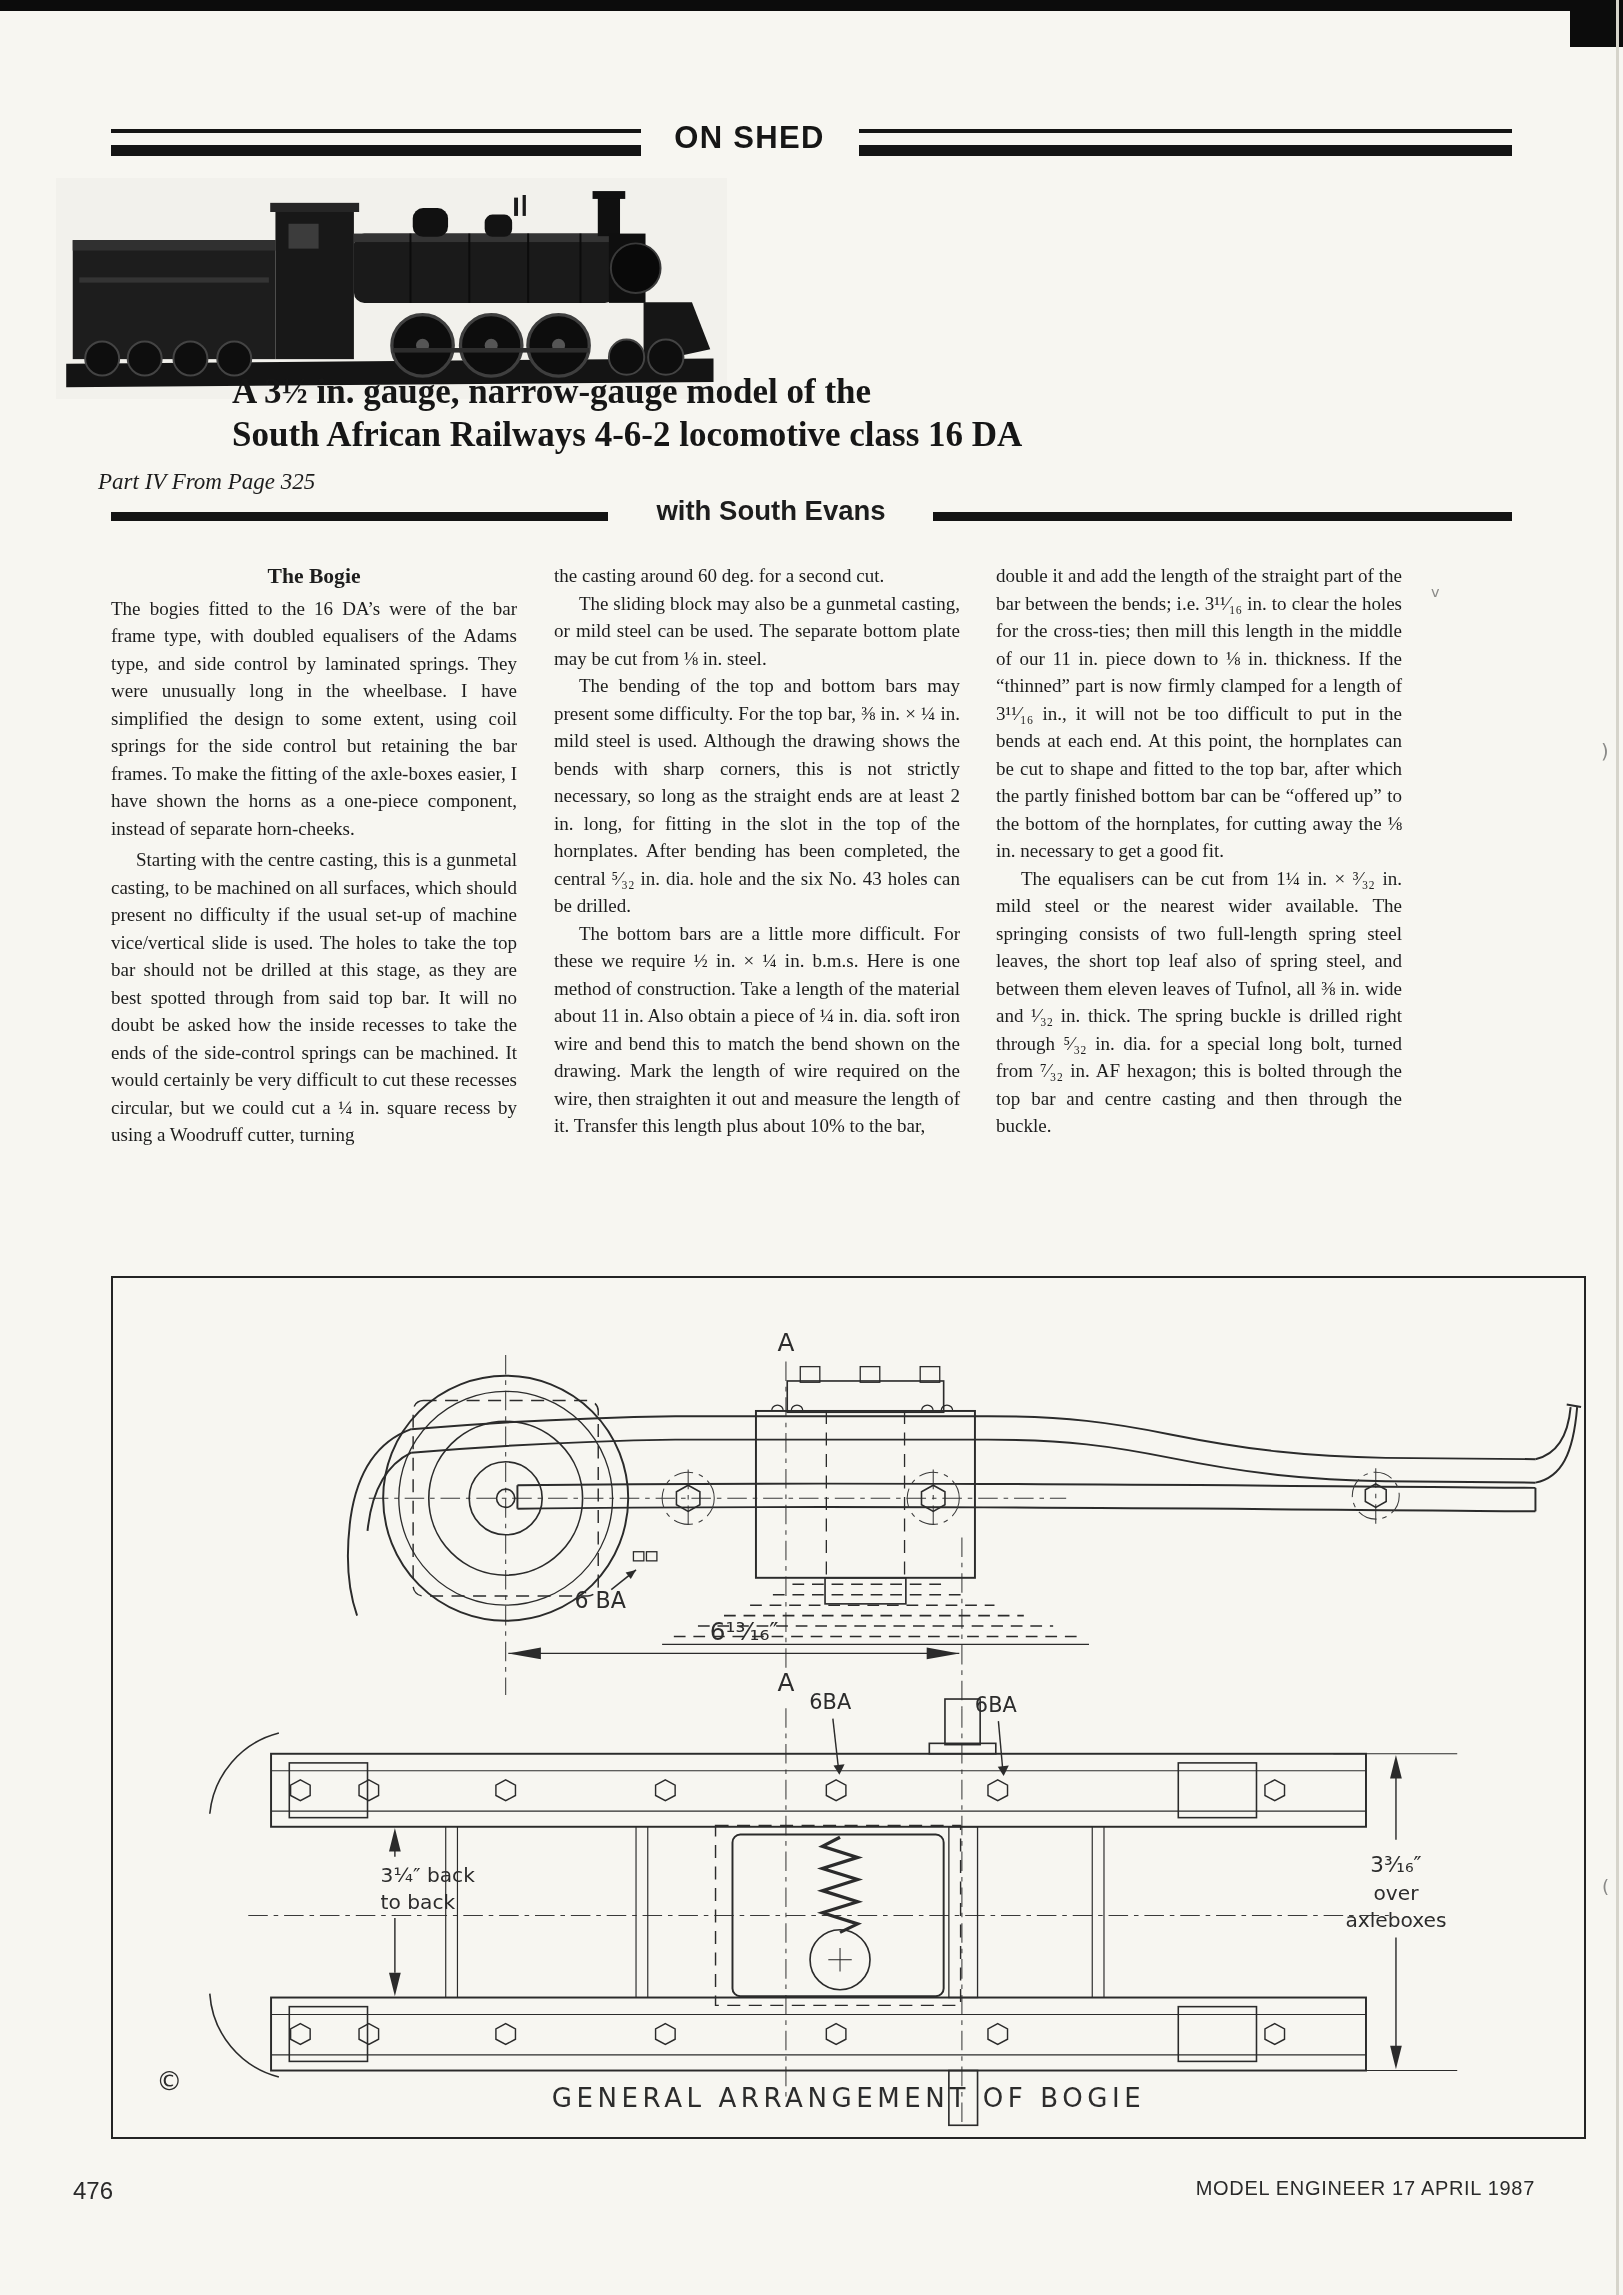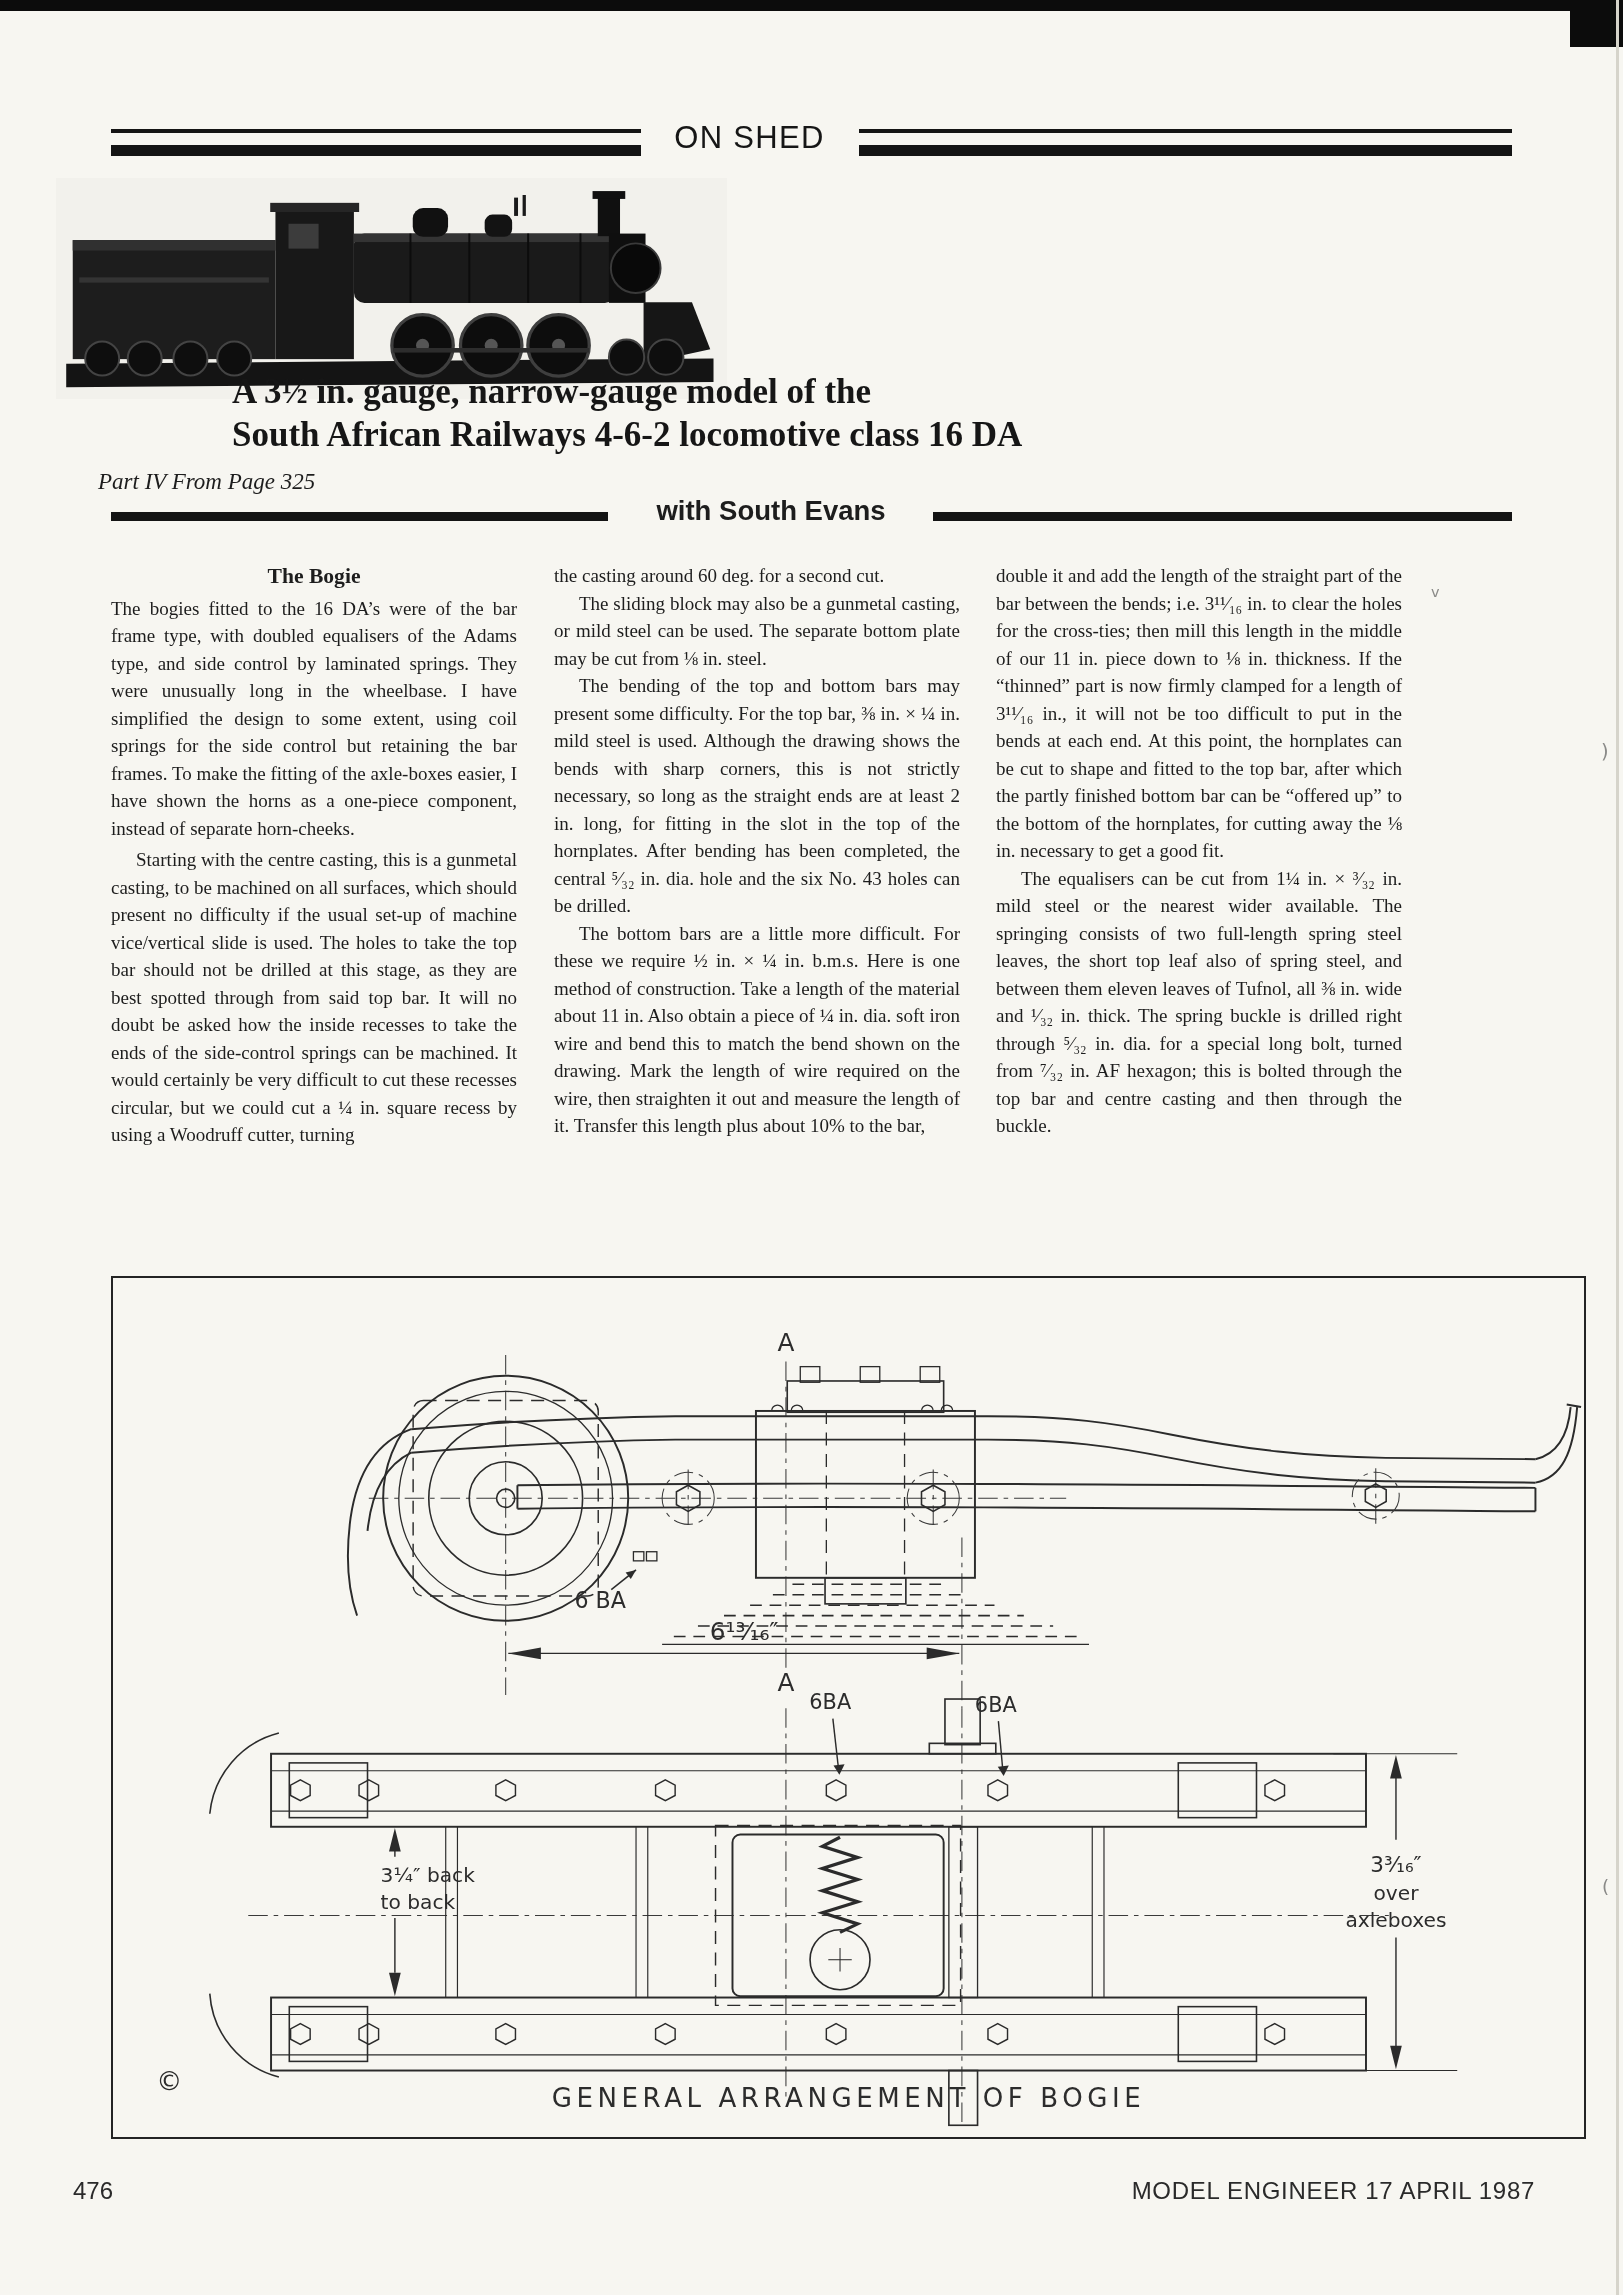--- a/index.html
+++ b/index.html
@@ -8,42 +8,42 @@
   .abs{position:absolute;}
   .top-strip{left:0;top:0;width:1623px;height:10.5px;background:#0c0c0c;}
   .corner-mark{left:1570px;top:0;width:54px;height:47px;background:#0c0c0c;}
   .edge-line{left:1616px;top:0;width:2.6px;height:2295px;background:#d6d4cb;}
   .rule{background:#141414;}
   .bl-thin{left:111px;top:129px;width:530px;height:3.9px;}
   .bl-thick{left:111px;top:145px;width:530px;height:10.5px;}
   .br-thin{left:859px;top:129px;width:653px;height:3.9px;}
   .br-thick{left:859px;top:145px;width:653px;height:10.5px;}
   .banner-title{left:641px;top:120px;width:217px;text-align:center;
-      font-family:"Liberation Sans","DejaVu Sans",sans-serif;font-weight:400;
+      font-family:"Liberation Sans","DejaVu Sans",sans-serif;font-weight:700;
       font-size:31px;letter-spacing:1.3px;color:#161616;}
   .photo{left:56px;top:178px;width:671px;height:221px;background:#f2f1ec;}
   .natal{left:1113px;top:228px;width:419px;text-align:right;
       font-style:italic;font-weight:bold;font-size:99px;line-height:111px;color:#181818;}
   .subtitle{left:232px;top:370px;width:1172px;font-weight:bold;
       font-size:35px;line-height:43px;color:#161616;}
   .part-ref{left:98px;top:469px;font-style:italic;font-size:23px;}
   .byl-left{left:111px;top:512px;width:497px;height:8.5px;}
   .byl-right{left:933px;top:512px;width:579px;height:8.5px;}
   .byline{left:609px;top:495px;width:324px;text-align:center;
       font-family:"Liberation Sans","DejaVu Sans",sans-serif;font-weight:800;font-size:27.5px;}
   .col{position:absolute;top:562px;width:406px;}
   .col1{left:111px;} .col2{left:554px;} .col3{left:996px;}
   .col h3{font-size:21.6px;line-height:29px;text-align:center;margin:0 0 3.9px 0;font-weight:bold;}
   .col p{font-size:19px;line-height:27.5px;text-align:justify;margin:0;}
   .ind{text-indent:25px;}
   .gap{margin-top:7.9px;}
   .figure{left:111px;top:1276px;width:1471px;height:859px;border:2.6px solid #242424;}
   .footer-left{left:73px;top:2177px;font-family:"Liberation Sans","DejaVu Sans",sans-serif;font-size:24px;color:#2a2a2a;}
   .footer-right{left:982px;top:2177px;width:553px;text-align:right;
-      font-family:"Liberation Sans","DejaVu Sans",sans-serif;font-size:24px;letter-spacing:0.7px;color:#2a2a2a;}
+      font-family:"Liberation Sans","DejaVu Sans",sans-serif;font-size:20px;letter-spacing:0.7px;color:#2a2a2a;}
   .artifact{color:#8a8a88;font-family:"DejaVu Sans",sans-serif;}
   svg{display:block;}
   .ln{stroke:#2b2b2b;fill:none;}
   .cl{stroke:#3a3a3a;fill:none;stroke-width:1.6;stroke-dasharray:30 9 7 9;}
   .hid{stroke:#2b2b2b;fill:none;stroke-dasharray:20 13;}
   .dtxt{font-family:"DejaVu Sans",sans-serif;fill:#2c2c2c;}
 </style>
 </head>
 <body>
 

